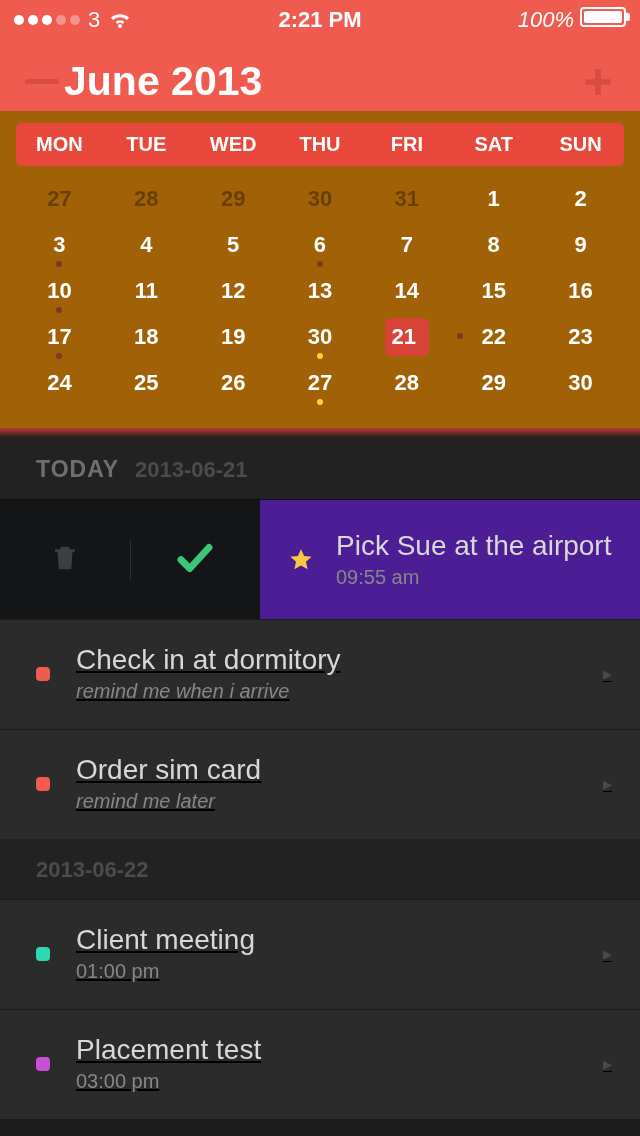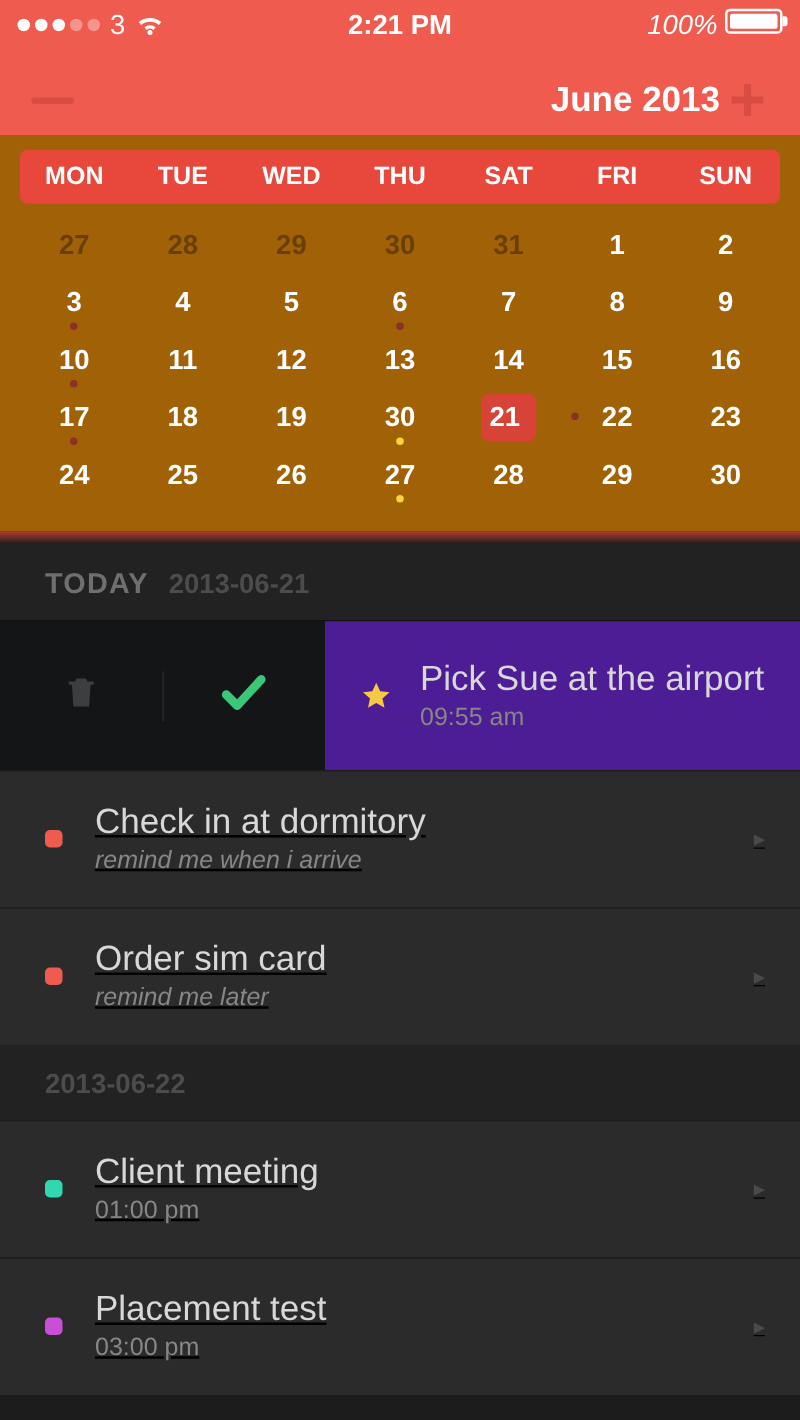--- a/index.html
+++ b/index.html
@@ -29,21 +29,21 @@
   .batt-fill { position: absolute; inset: 2px; background: #fff; border-radius: 2px; }
 
   
   .header {
     background: #ef5b4f;
     color: #fff;
     padding: 18px 20px 6px;
     display: flex;
     align-items: center;
   }
-  .header-title { flex: 1; text-align: right; font-size: 28px; font-weight: 700; }
+  .header-title { flex: 1; text-align: left; font-size: 41px; font-weight: 700; }
   .menu-btn, .add-btn { width: 44px; height: 44px; display: flex; align-items: center; justify-content: center; }
   .menu-btn div { width: 34px; height: 5px; background: #d84c41; border-radius: 3px; margin: 3px 0; }
   .menu-wrap { display:flex; flex-direction:column; }
   .add-btn svg { width: 34px; height: 34px; }
 
   
   .calendar { background: #a16207; padding: 12px 16px 22px; }
   .cal-head {
     display: flex;
     background: #e8473b;
@@ -194,22 +194,22 @@
       </svg>
   </div>
 </div>
 
 <div class="calendar">
   <div class="cal-head">
     <div>MON</div>
     <div>TUE</div>
     <div>WED</div>
     <div>THU</div>
+    <div>FRI</div>
     <div>SAT</div>
-    <div>FRI</div>
     <div>SUN</div>
   </div>
   <div class="cal-grid" id="cal-grid">
       <div class="cal-cell prev">
         <span>27</span>
       </div>
       <div class="cal-cell prev">
         <span>28</span>
       </div>
       <div class="cal-cell prev">

